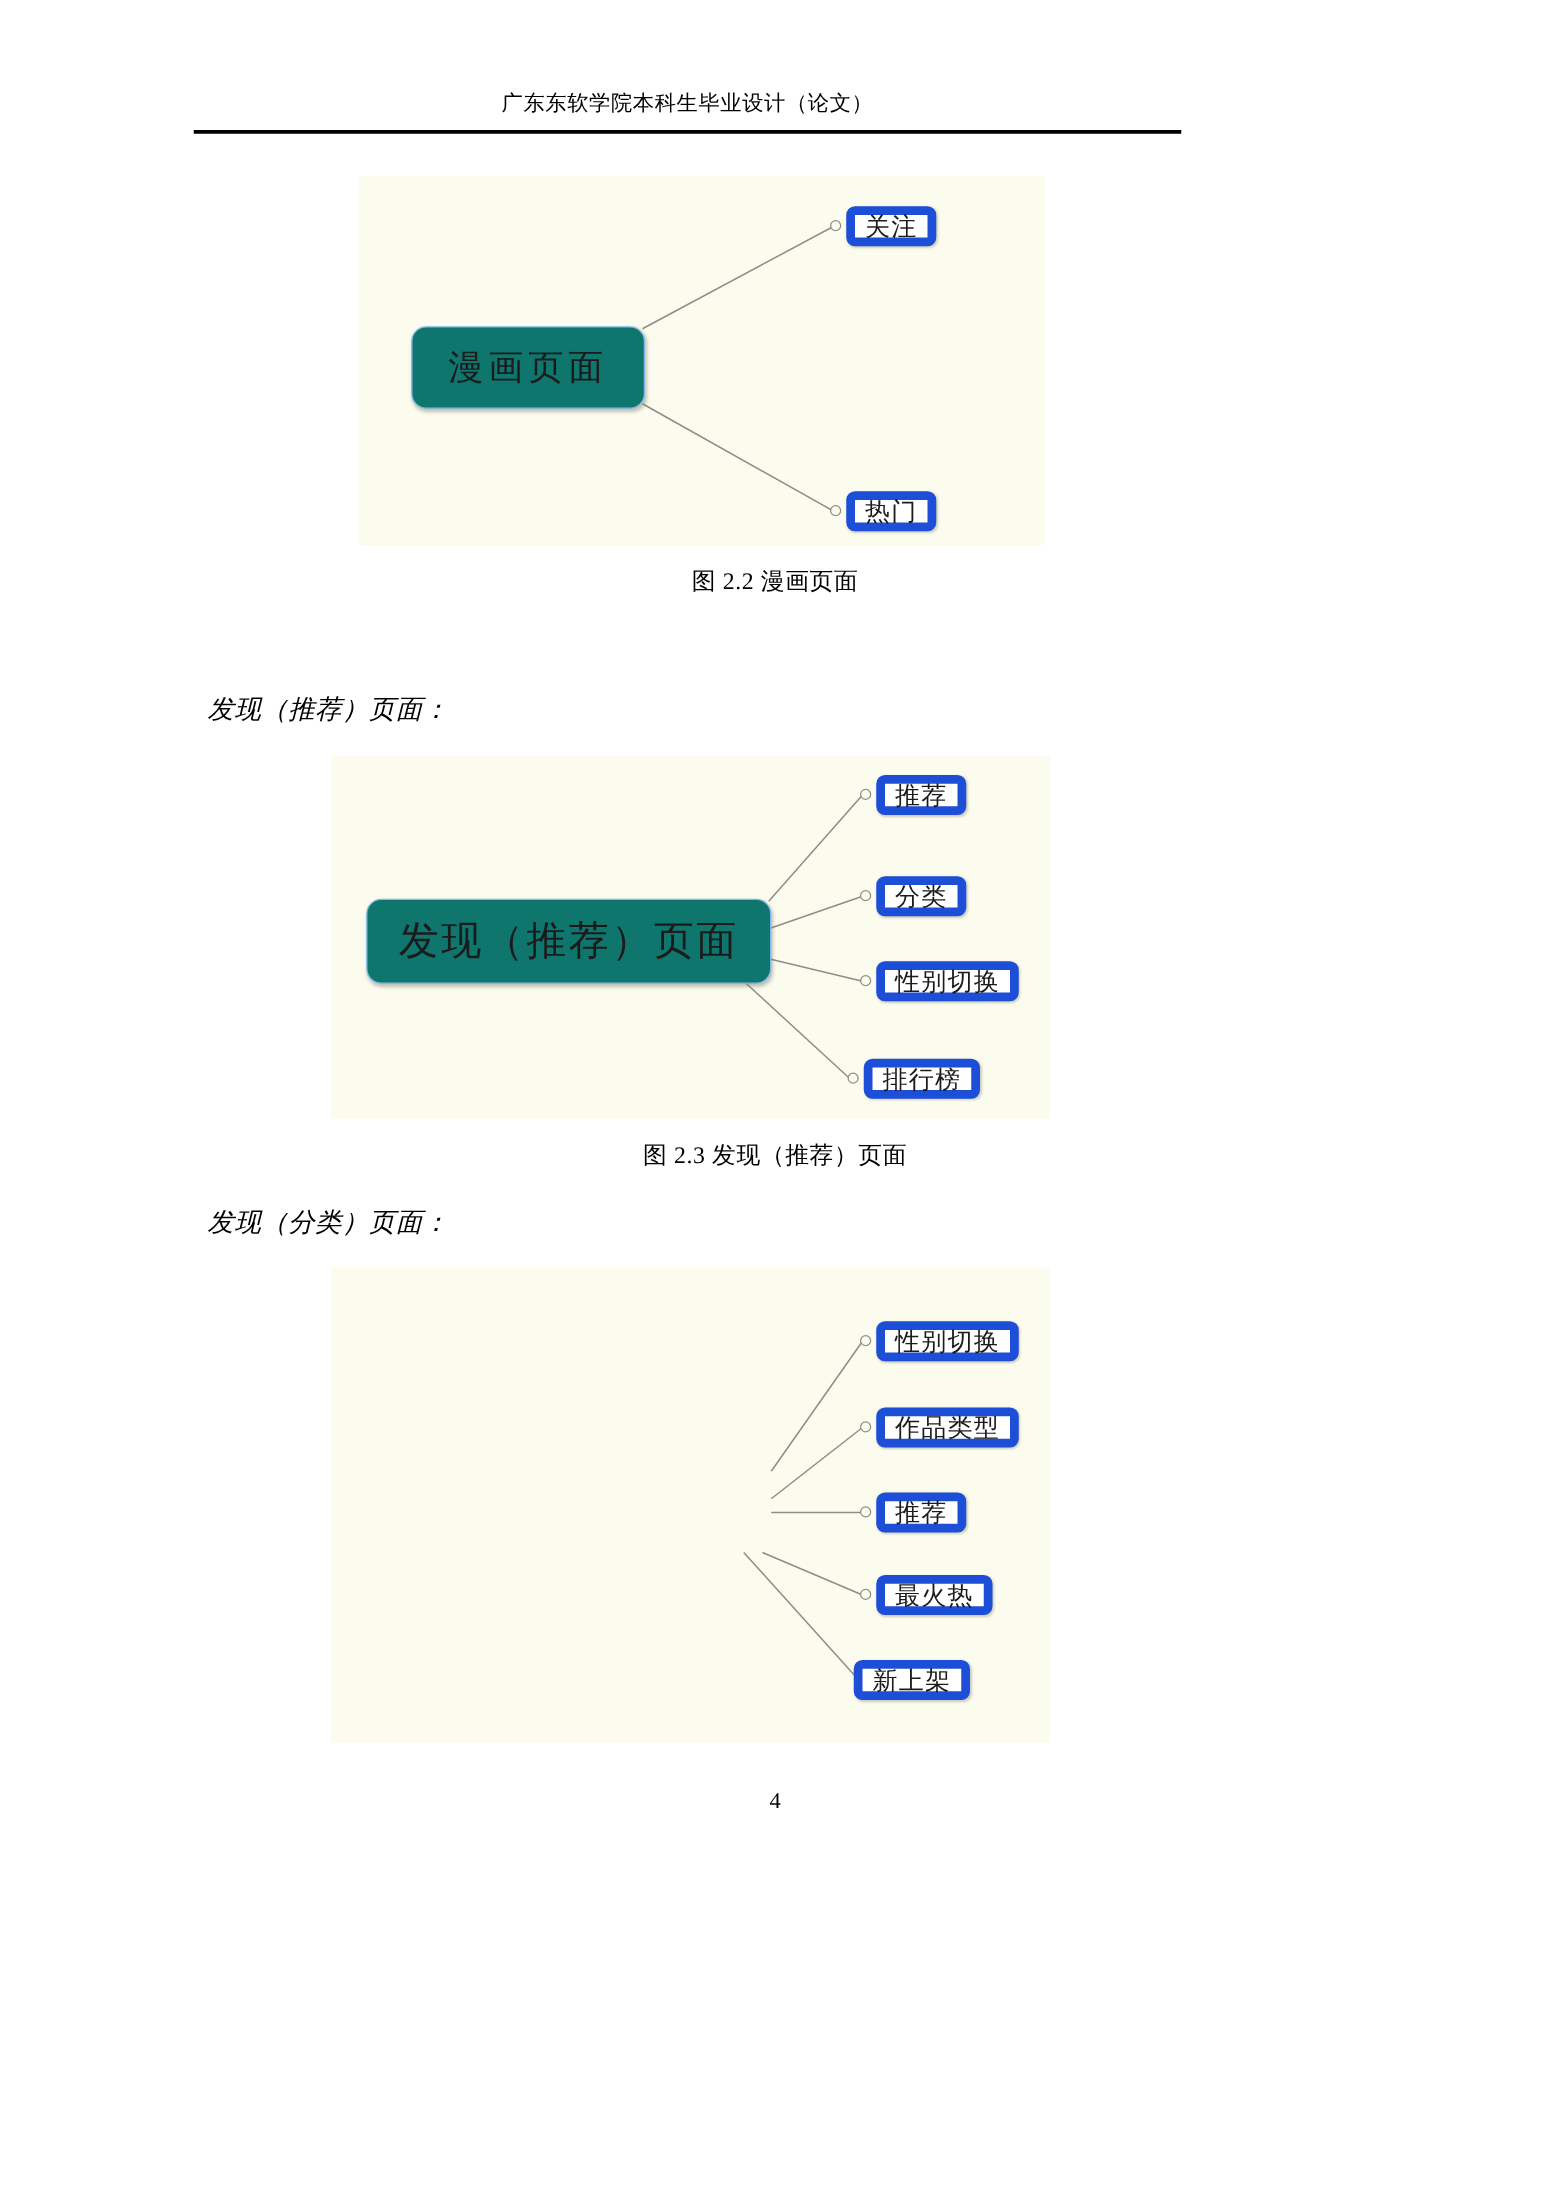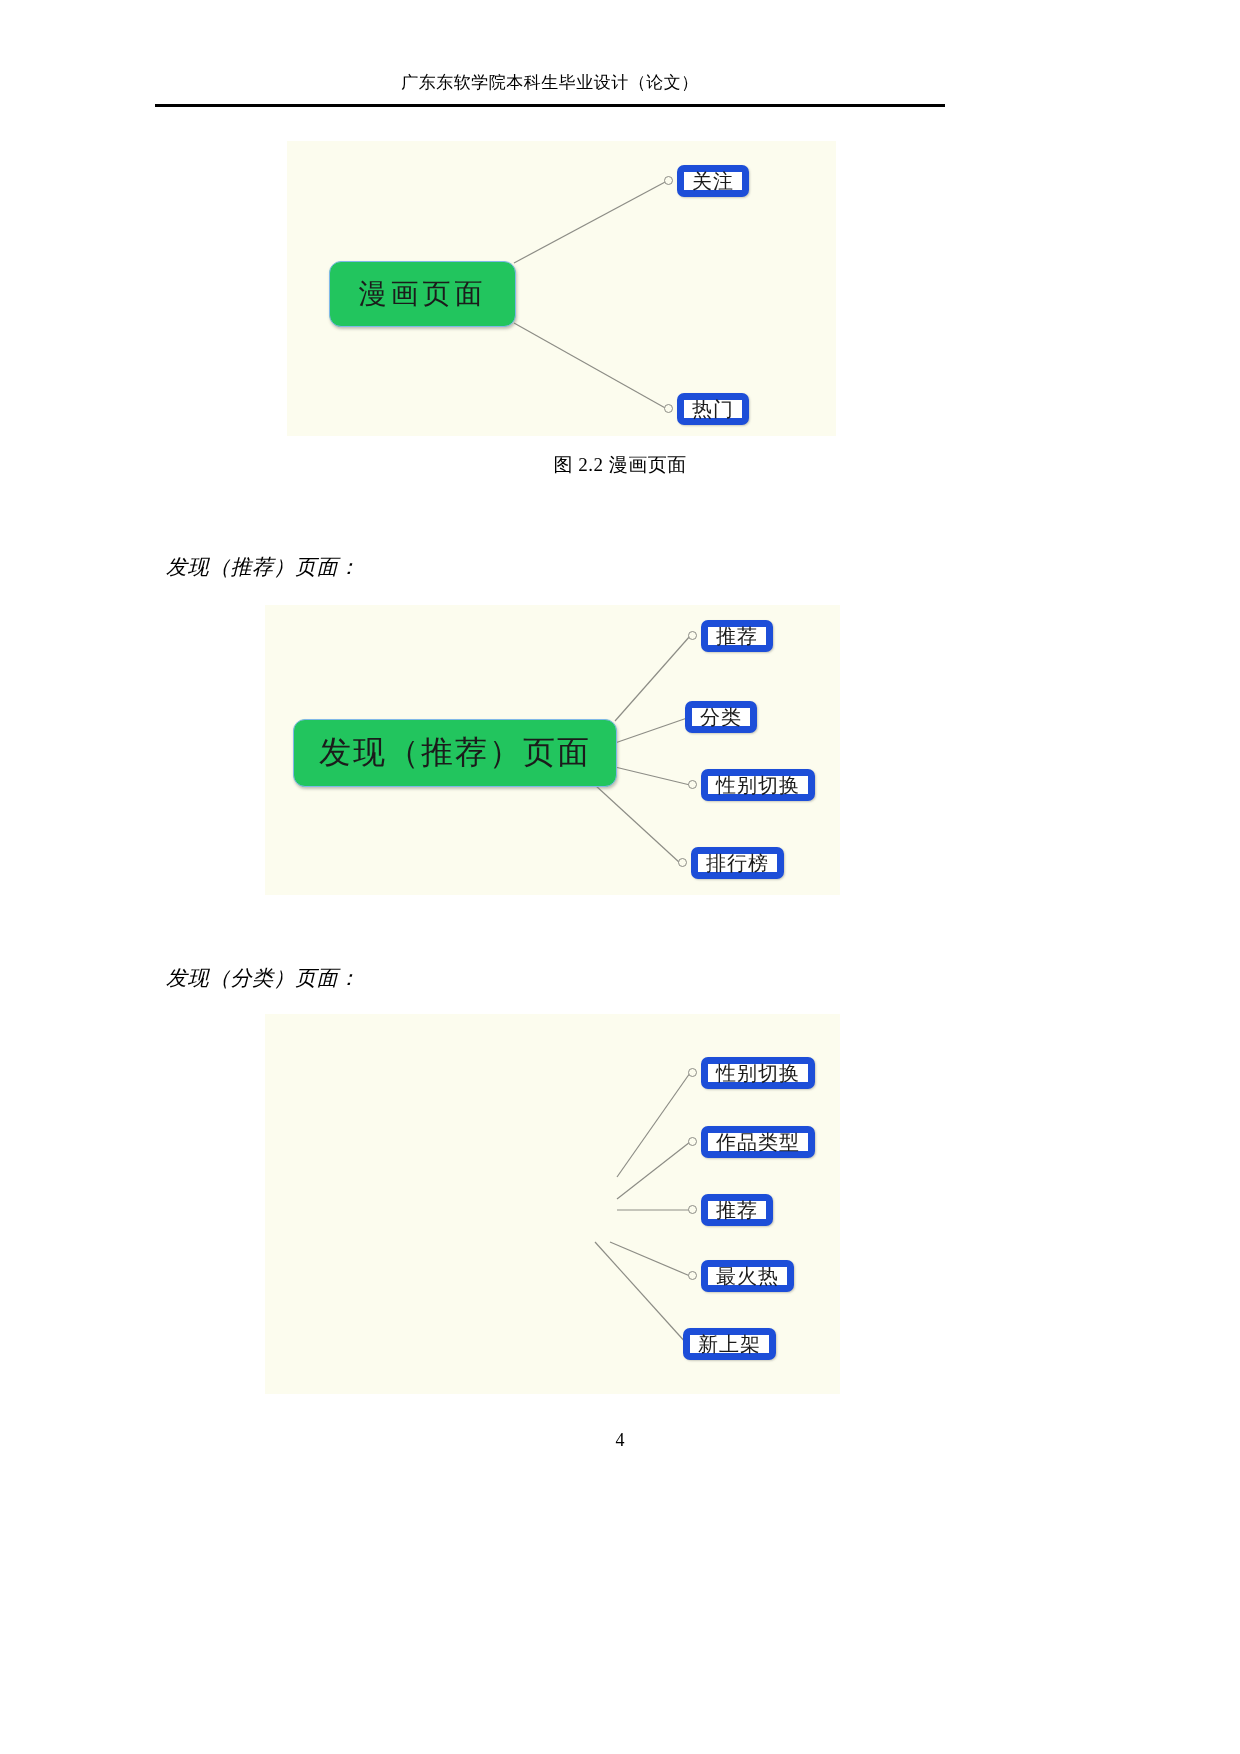--- a/index.html
+++ b/index.html
@@ -95,21 +95,21 @@
     left: 0;
     top: 0;
     width: 100%;
     height: 100%;
     overflow: visible;
   }
 
   
   .center-node {
     position: absolute;
-    background: #22c55e;
+    background: #0f766e;
     border: 1px solid #7FB8E8;
     border-radius: 12px;
     box-shadow: 1px 2px 3px rgba(120,120,110,0.45);
     display: flex;
     align-items: center;
     justify-content: center;
     color: #1b1b1b;
     font-size: 27px;
     letter-spacing: 2px;
     white-space: nowrap;
@@ -194,29 +194,30 @@
       <path d="M 350 162 L 425 180" fill="none" stroke="#8d8d86" stroke-width="1.2"></path>
       <path d="M 330 180 L 415 258" fill="none" stroke="#8d8d86" stroke-width="1.2"></path>
     </svg>
 
     <div class="center-node">发现（推荐）页面</div>
 
     <div class="connector" style="left:423px; top:26px;"></div>
     <div class="leaf-node" style="left:436px; top:15px;">推荐</div>
 
     <div class="connector" style="left:423px; top:107px;"></div>
-    <div class="leaf-node" style="left:420px; top:96px;">分类</div>
+    <div class="leaf-node" style="left:436px; top:96px;">分类</div>
 
     <div class="connector" style="left:423px; top:175px;"></div>
     <div class="leaf-node" style="left:436px; top:164px;">性别切换</div>
 
     <div class="connector" style="left:413px; top:253px;"></div>
     <div class="leaf-node" style="left:426px; top:242px;">排行榜</div>
   </div>
 
+  <div class="caption caption-23">图 2.3 发现（推荐）页面</div>
 
   <div class="para para-category">发现（分类）页面：</div>
 
   <div class="figure fig3">
     <svg viewBox="0 0 575 380" preserveAspectRatio="none">
       <path d="M 352 163 L 425 59" fill="none" stroke="#8d8d86" stroke-width="1.2"></path>
       <path d="M 352 185 L 425 128" fill="none" stroke="#8d8d86" stroke-width="1.2"></path>
       <path d="M 352 196 L 425 196" fill="none" stroke="#8d8d86" stroke-width="1.2"></path>
       <path d="M 345 228 L 425 262" fill="none" stroke="#8d8d86" stroke-width="1.2"></path>
       <path d="M 330 228 L 422 330" fill="none" stroke="#8d8d86" stroke-width="1.2"></path>

